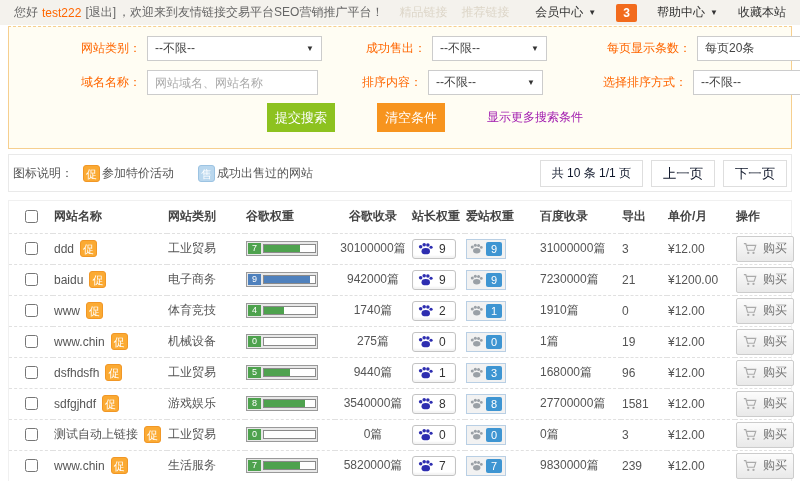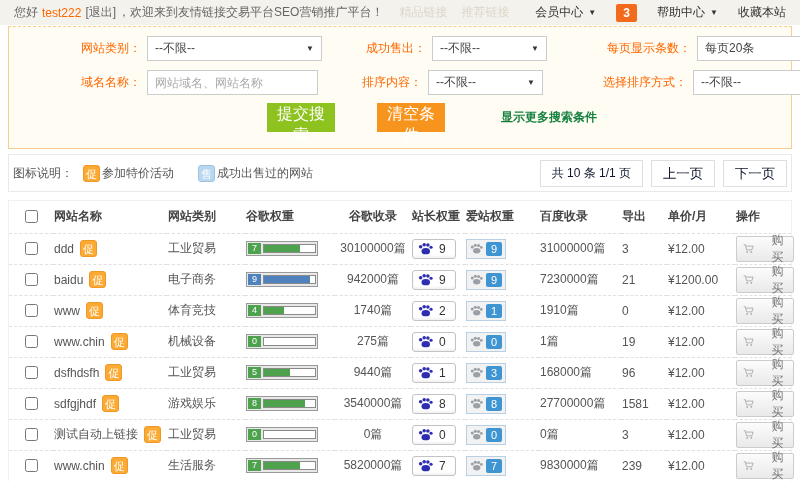--- a/index.html
+++ b/index.html
@@ -21,24 +21,24 @@
   
   .panel { margin:1px 8px 0; border:1px solid #f6cf8f; border-top-style:dashed; background:#fffdf3; padding:8px 0 16px; }
   .filter-row { display:flex; align-items:center; height:27px; margin-bottom:7px; }
   .flabel { color:#f60; text-align:right; flex:none; padding-right:6px; }
   .lab1 { width:138px; } .lab2 { width:110px; } .lab3 { width:150px; }
   .fselect { border:1px solid #ccc; background:#fff; height:25px; display:flex; align-items:center; justify-content:space-between; padding:0 7px; color:#444; cursor:pointer; flex:none; }
   .w1 { width:175px; } .w2 { width:115px; } .w3 { width:125px; }
   .finput { border:1px solid #ccc; background:#fff; height:25px; width:175px; padding:0 7px; color:#444; font-family:inherit; font-size:12px; }
   .finput::placeholder { color:#aaa; }
   .btn-row { display:flex; align-items:center; padding-left:258px; margin-top:6px; }
-  .btn { border:none; color:#fff; width:68px; height:29px; font-size:16px; cursor:pointer; font-family:inherit; }
+  .btn { border:none; color:#fff; width:68px; height:29px; font-size:13px; cursor:pointer; font-family:inherit; }
   .btn-green { background:#8dc21f; }
   .btn-orange { background:#f7941e; margin-left:42px; }
-  .more-link { color:#15803d; font-weight:bold; margin-left:56px; cursor:pointer; text-decoration:none; }
+  .more-link { color:#a21caf; font-weight:normal; margin-left:42px; cursor:pointer; text-decoration:none; }
   
   .legend-box { margin:5px 8px 0; border:1px solid #e9e9e9; height:38px; display:flex; align-items:center; padding:0 4px; color:#555; }
   .badge { display:inline-block; width:17px; height:17px; line-height:17px; text-align:center; color:#fff; border-radius:3px; font-size:11px; flex:none; }
   .badge-promo { background:#fbaa33; border:1px solid #f19726; }
   .badge-sold  { background:#b9d7ee; border:1px solid #9cc3e2; }
   .legend-item { display:flex; align-items:center; gap:2px; margin-left:10px; }
   .legend-item + .legend-item { margin-left:24px; }
   .pager { margin-left:auto; display:flex; gap:8px; }
   .pg-box, .pg-btn { border:1px solid #dedede; height:27px; line-height:25px; padding:0 11px; color:#0f172a; background:#fff; }
   .pg-btn { cursor:pointer; }
@@ -60,21 +60,21 @@
   .prnum { width:13px; height:11px; color:#fff; font-size:9px; line-height:11px; text-align:center; flex:none; }
   .prtrack { flex:1; height:9px; border:1px solid #8a8a8a; background:#fff; margin-left:2px; }
   .prfill { height:100%; }
   
   .cz-box { display:inline-flex; align-items:center; gap:6px; border:1px solid #c3c3c3; border-radius:3px; background:#fff; padding:2px 9px 2px 5px; box-shadow:inset 0 -2px 2px rgba(0,0,0,.05); }
   .cz-num { color:#333; }
   
   .az-box { display:inline-flex; align-items:center; gap:3px; border:1px solid #b9cfe4; background:#f2f2f2; padding:2px 3px; }
   .az-chip { min-width:16px; height:14px; line-height:14px; text-align:center; background:#3e95d2; color:#fff; font-size:11px; border-radius:2px; padding:0 2px; }
   
-  .buy-btn { display:inline-flex; align-items:center; gap:14px; width:58px; height:26px; justify-content:center; border:1px solid #ccc; border-radius:2px; background:linear-gradient(#fcfcfc,#e9e9e9); color:#777; cursor:pointer; font-family:inherit; font-size:12px; }
+  .buy-btn { display:inline-flex; align-items:center; gap:6px; width:58px; height:26px; justify-content:center; border:1px solid #ccc; border-radius:2px; background:linear-gradient(#fcfcfc,#e9e9e9); color:#777; cursor:pointer; font-family:inherit; font-size:12px; }
 </style>
 </head>
 <body>
 
 <div class="topbar">
   <span>您好</span>
   <span class="username">test222</span>
   <span class="logout">[退出]</span>
   <span>，欢迎来到友情链接交易平台SEO营销推广平台！</span>
   <span class="ghost-nav">

